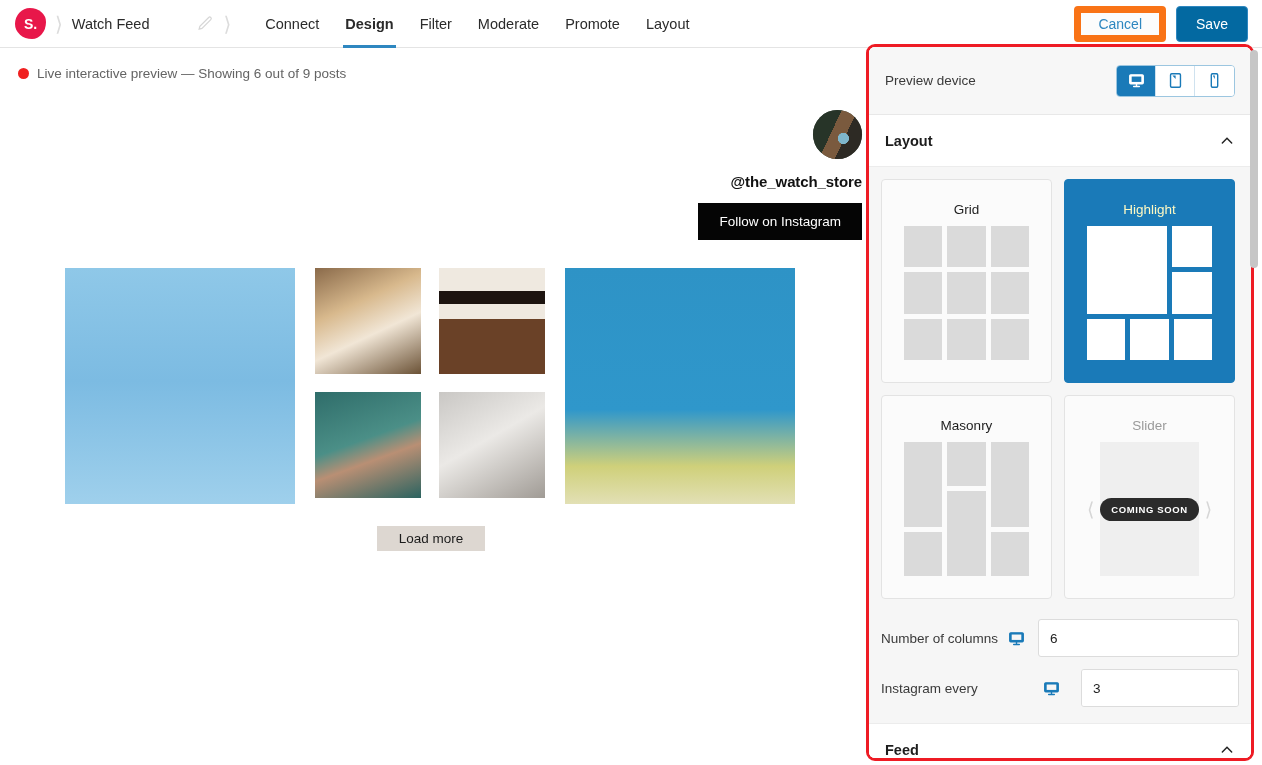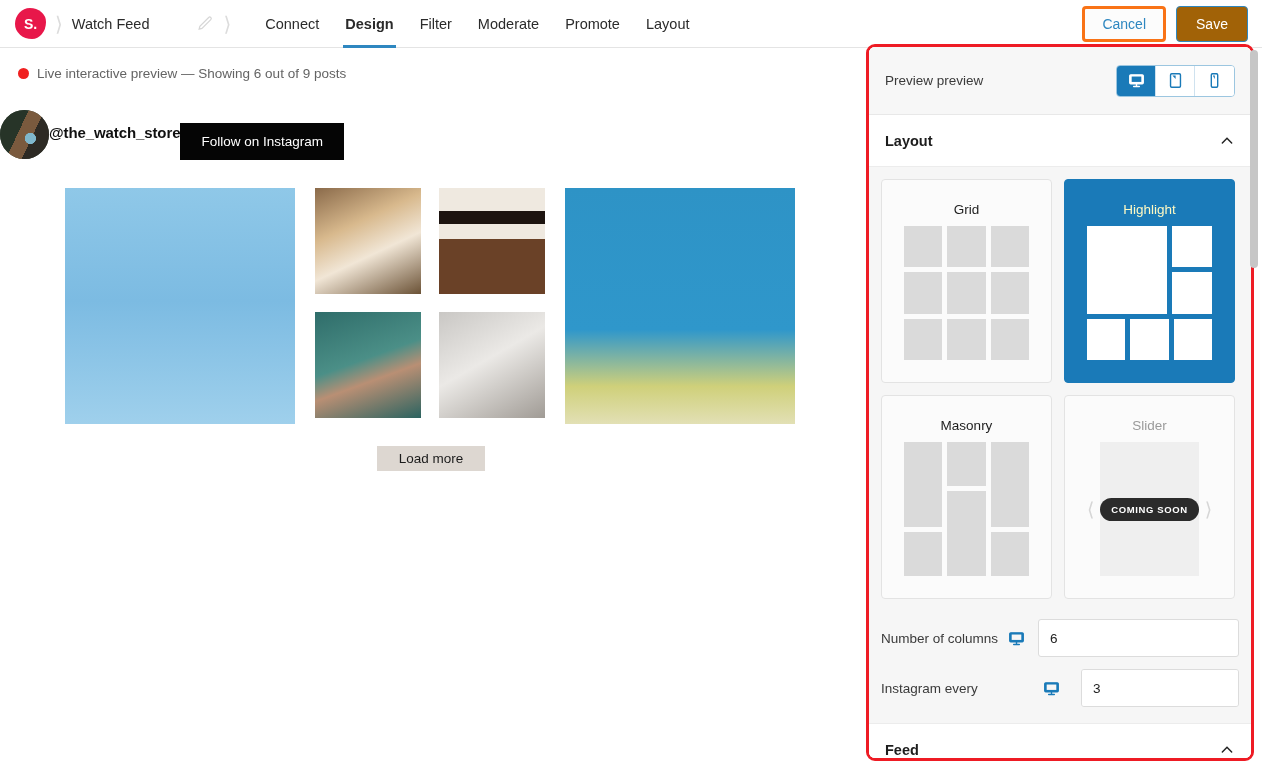--- a/index.html
+++ b/index.html
@@ -33,34 +33,34 @@
   }
   .navtab.active { font-weight:bold; }
   .navtab.active::after {
     content:""; position:absolute; left:11px; right:11px; bottom:0; height:3px; background:#2e87c0;
   }
   .topbtns { position:absolute; right:14px; top:6px; display:flex; gap:10px; }
   .btn {
     font-size:14px; border-radius:4px; padding:0 17px; height:36px;
     display:flex; align-items:center; justify-content:center; cursor:pointer;
   }
-  .btn-cancel { background:#fcfcfc; color:#2e87c0; border:3px solid #f97316; }
-  .btn-save { background:#a16207; color:#fff; border:1px solid #2e87c0; min-width:72px; }
+  .btn-cancel { background:#fcfcfc; color:#2e87c0; border:7px solid #f97316; }
+  .btn-save { background:#0369a1; color:#fff; border:1px solid #2e87c0; min-width:72px; }
 
   
   .preview {
     position:absolute; top:48px; left:0; width:862px; height:717px; background:#fff;
   }
   .statusline {
     display:flex; align-items:center; gap:8px;
     padding:18px 0 0 18px; font-size:13.5px; color:#646464;
   }
   .dot { width:11px; height:11px; border-radius:50%; background:#f02020; flex:0 0 auto; }
 
-  .profile { margin-top:29px; display:flex; align-items:flex-start; }
+  .profile { margin-top:29px; display:flex; flex-direction:column; align-items:flex-end; }
   .avatar {
     width:49px; height:49px; border-radius:50%; overflow:hidden;
     background:#3c4a3e; position:relative;
   }
   .avatar .a1 { position:absolute; inset:0;
     background:
       radial-gradient(circle at 62% 58%, #7fb7cc 0 13%, transparent 14%),
       linear-gradient(115deg,#273428 0 40%, #7a5a3e 40% 62%, #2d2a24 62% 100%);
   }
   .handle { font-size:15px; font-weight:bold; color:#111; margin-top:14px; letter-spacing:-0.1px; }
@@ -234,21 +234,21 @@
 
     <div class="loadmore-wrap">
       <button class="loadmore">Load more</button>
     </div>
   </div>
 
   <div class="sidepanel">
    <div class="panel-inner">
 
     <div class="devrow">
-      <span class="devrow-label">Preview preview</span>
+      <span class="devrow-label">Preview device</span>
       <div class="devtoggle">
         <div class="devbtn active">
           <svg width="17" height="17" viewBox="0 0 24 24" fill="none" stroke="#ffffff" stroke-width="2">
             <rect x="2.5" y="4" width="19" height="12.5" rx="1.4" fill="#ffffff" stroke="#ffffff"></rect>
             <rect x="5.2" y="6.4" width="13.6" height="7.6" fill="#1a7ab8" stroke="none"></rect>
             <path d="M12 16.5v3M8 20.5h8" stroke="#ffffff" stroke-linecap="round"></path>
           </svg>
         </div>
         <div class="devbtn">
           <svg width="17" height="17" viewBox="0 0 24 24" fill="none" stroke="#1a7ab8" stroke-width="2">

